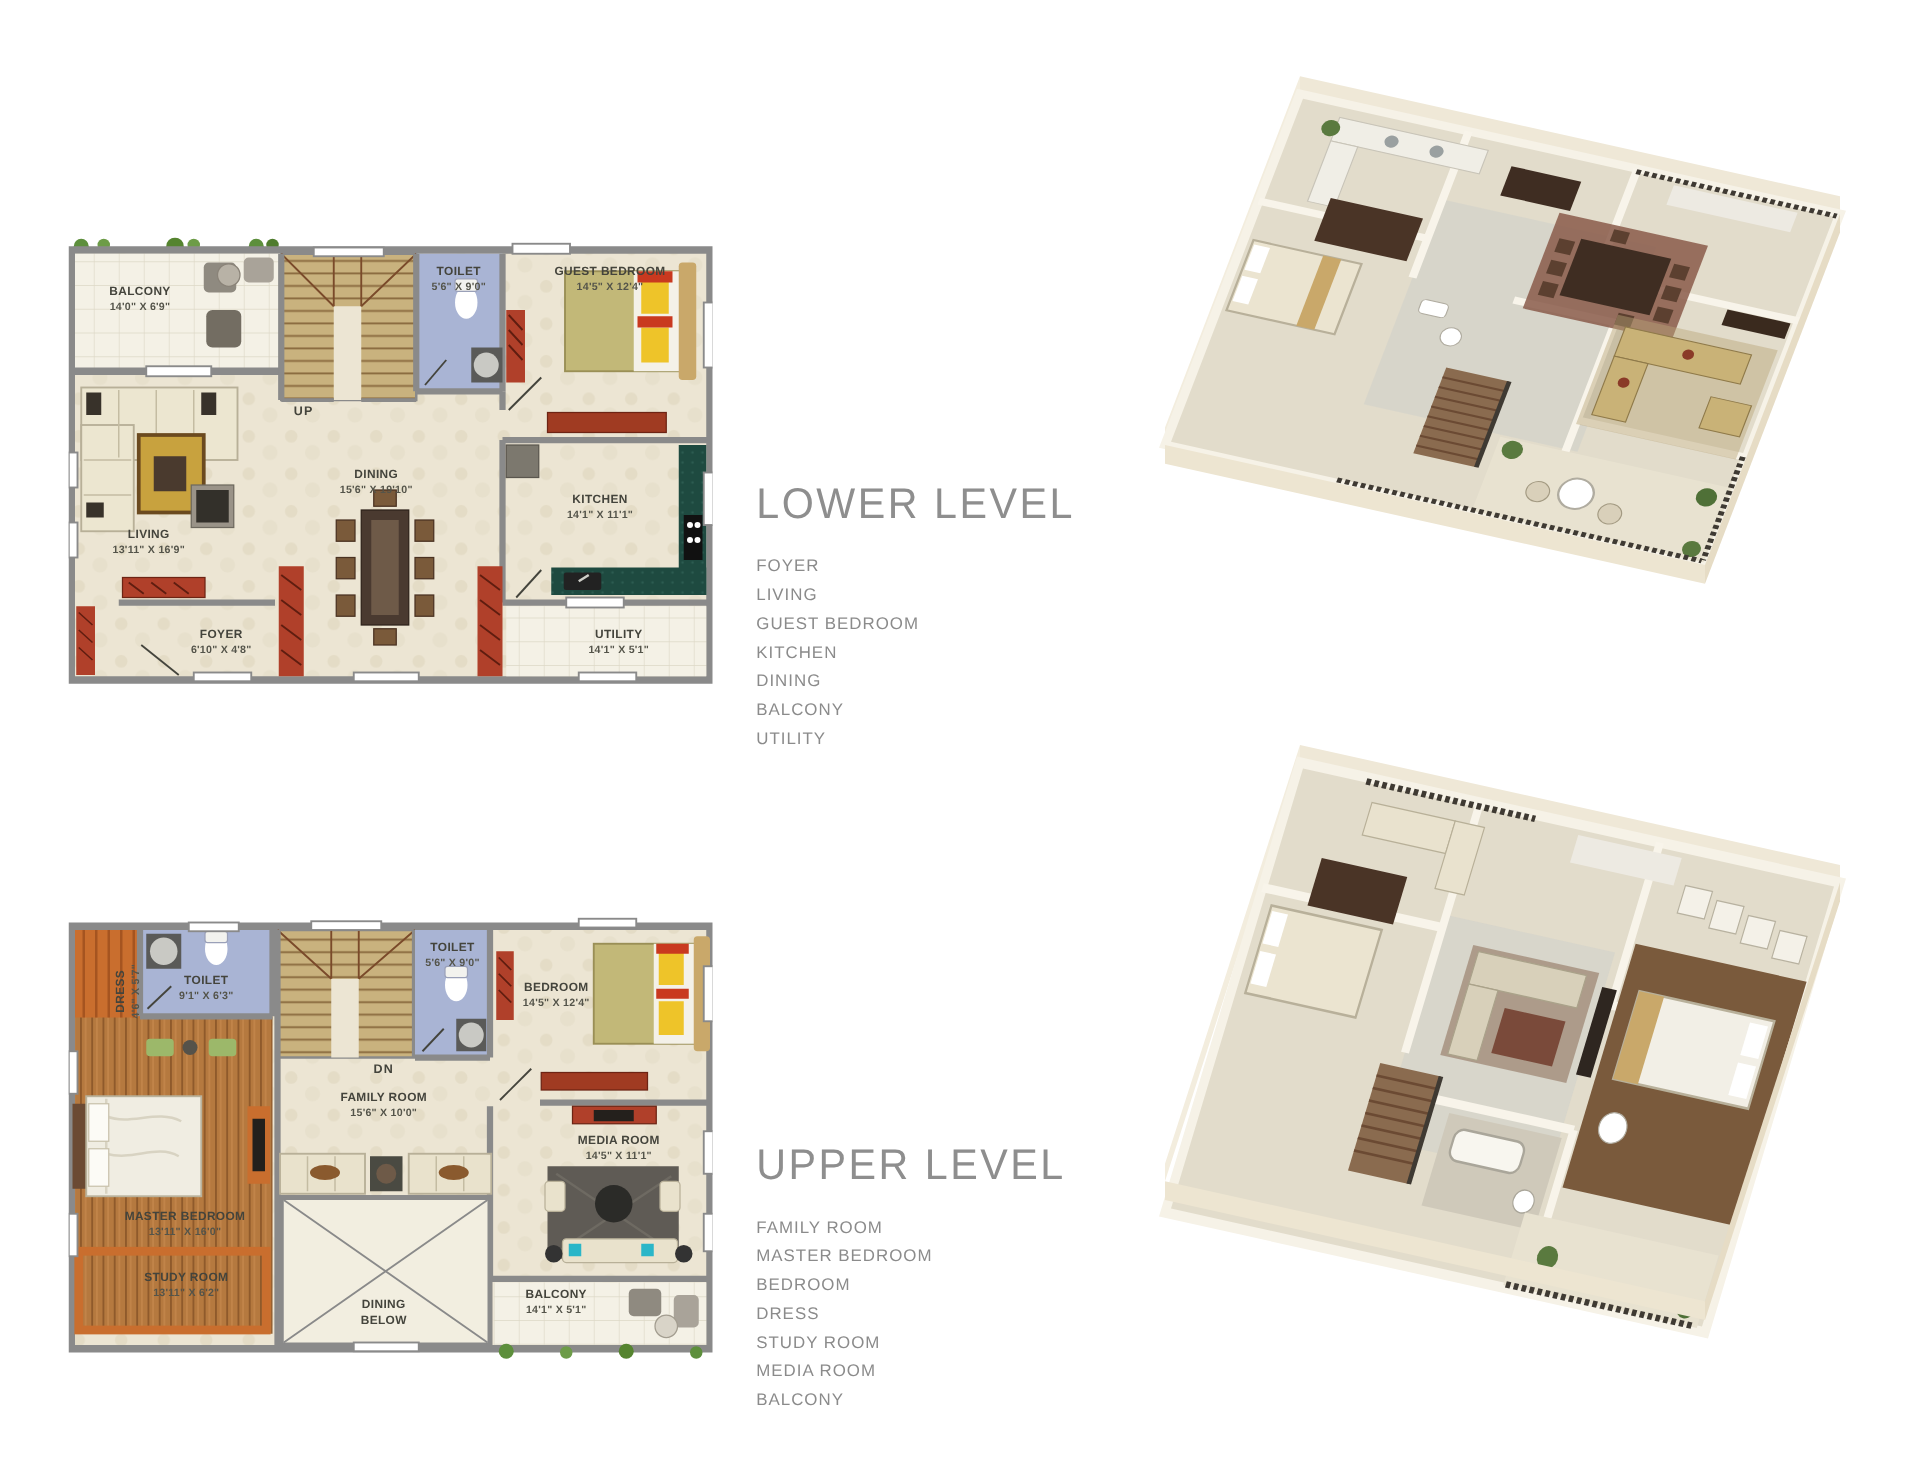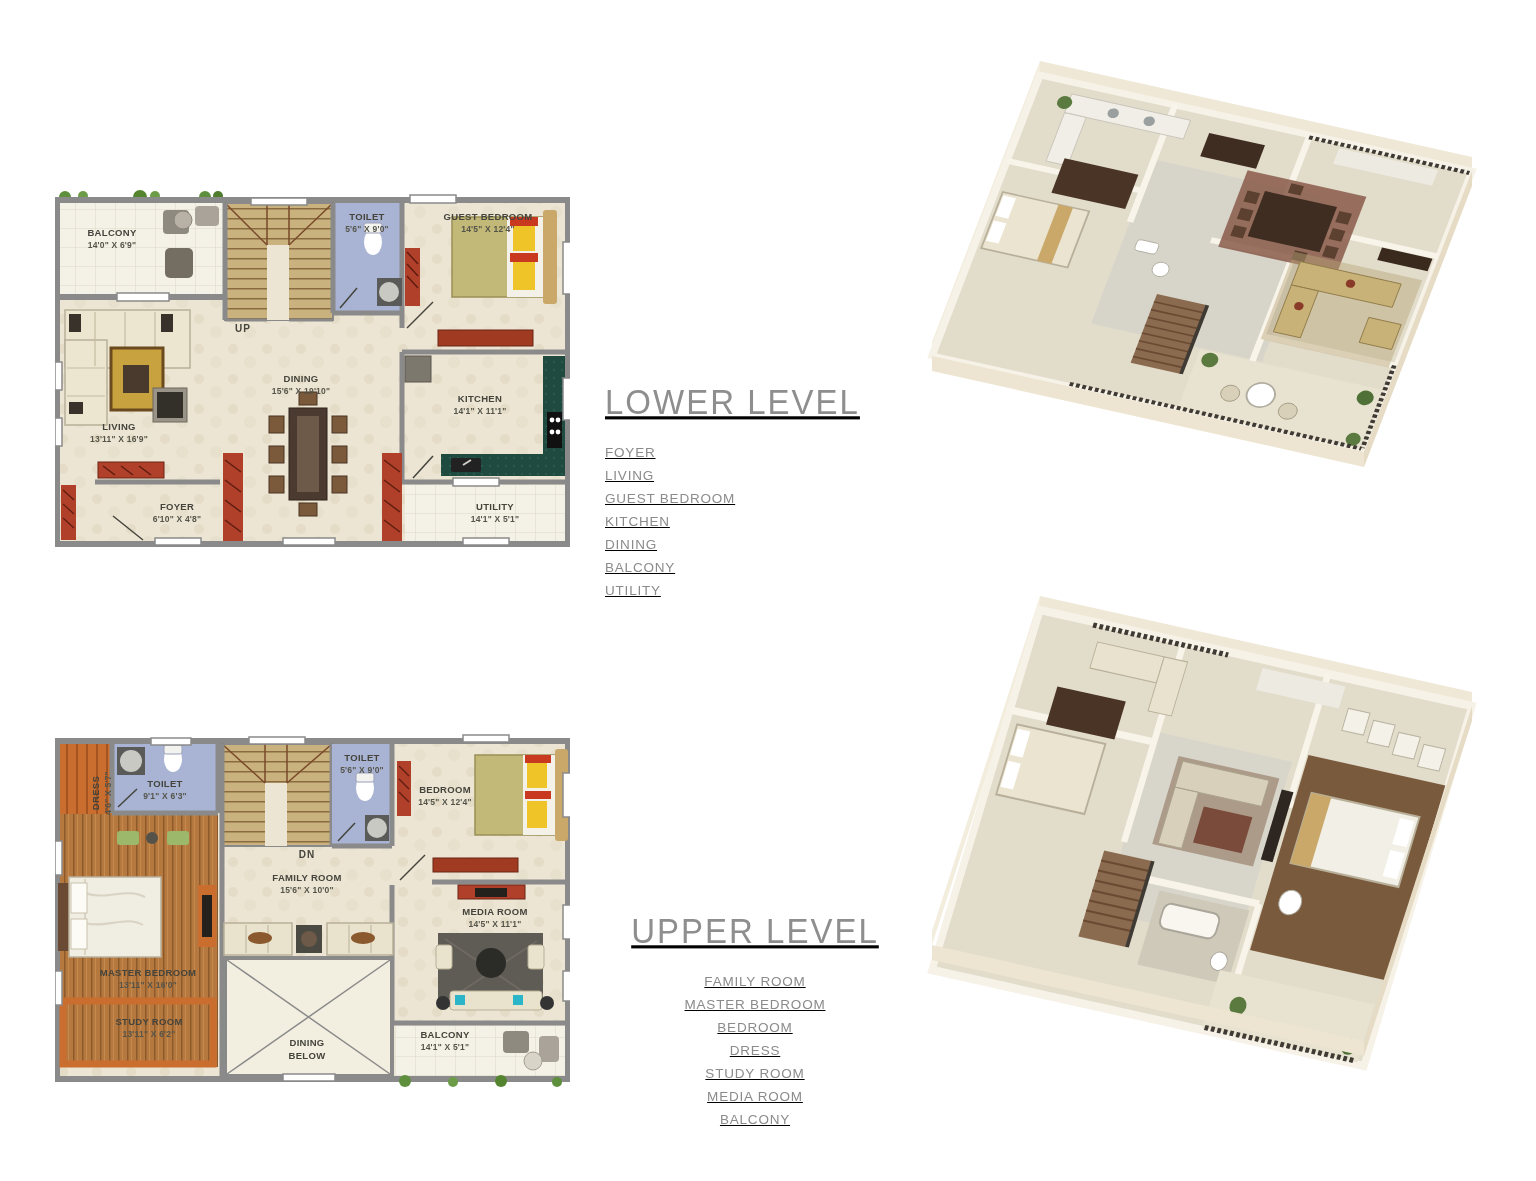--- a/index.html
+++ b/index.html
@@ -1,20 +1,20 @@
 <!DOCTYPE html>
 <html><head>
 <meta charset="utf-8">
 <style>
   html,body{margin:0;padding:0;background:#ffffff;}
   body{width:1536px;height:1181px;position:relative;overflow:hidden;
        font-family:"Liberation Sans","DejaVu Sans",sans-serif;}
   .abs{position:absolute;}
   
-  .level-block{position:absolute;width:300px;text-decoration:underline;}
+  .level-block{position:absolute;width:300px;}
   .level-title{font-size:33px;font-weight:400;color:#8e8e8e;letter-spacing:2px;
                transform:scaleY(1.04);transform-origin:left top;white-space:nowrap;}
   .room-list{margin-top:20px;}
   .room-list span{display:block;font-size:13.5px;color:#8b8b8b;line-height:23px;
                   letter-spacing:.8px;font-weight:400;}
   
   text{font-family:"Liberation Sans","DejaVu Sans",sans-serif;}
   .rname{font-size:9.5px;font-weight:bold;fill:#44443c;letter-spacing:.3px;}
   .rdim{font-size:8.5px;font-weight:bold;fill:#54544a;letter-spacing:.2px;}
   .updn{font-size:10px;font-weight:bold;fill:#44443c;letter-spacing:1px;}
@@ -366,21 +366,21 @@
     <text class="rdim" x="94" y="304">13'11" X 6'2"</text>
     <text class="rname" x="252" y="313">DINING</text>
     <text class="rname" x="252" y="326">BELOW</text>
     <text class="rname" x="390" y="305">BALCONY</text>
     <text class="rdim" x="390" y="317">14'1" X 5'1"</text>
     <text class="rname" transform="rotate(-90 44 60)" x="44" y="60">DRESS</text>
     <text class="rdim" transform="rotate(-90 56 60)" x="56" y="60">4'6" X 5'7"</text>
   </g>
 </svg>
 
-<div class="level-block" style="left:605px;top:912px;text-align:center;">
+<div class="level-block" style="left:605px;top:912px;">
   <div class="level-title">UPPER LEVEL</div>
   <div class="room-list">
     <span>FAMILY ROOM</span>
     <span>MASTER BEDROOM</span>
     <span>BEDROOM</span>
     <span>DRESS</span>
     <span>STUDY ROOM</span>
     <span>MEDIA ROOM</span>
     <span>BALCONY</span>
   </div>

